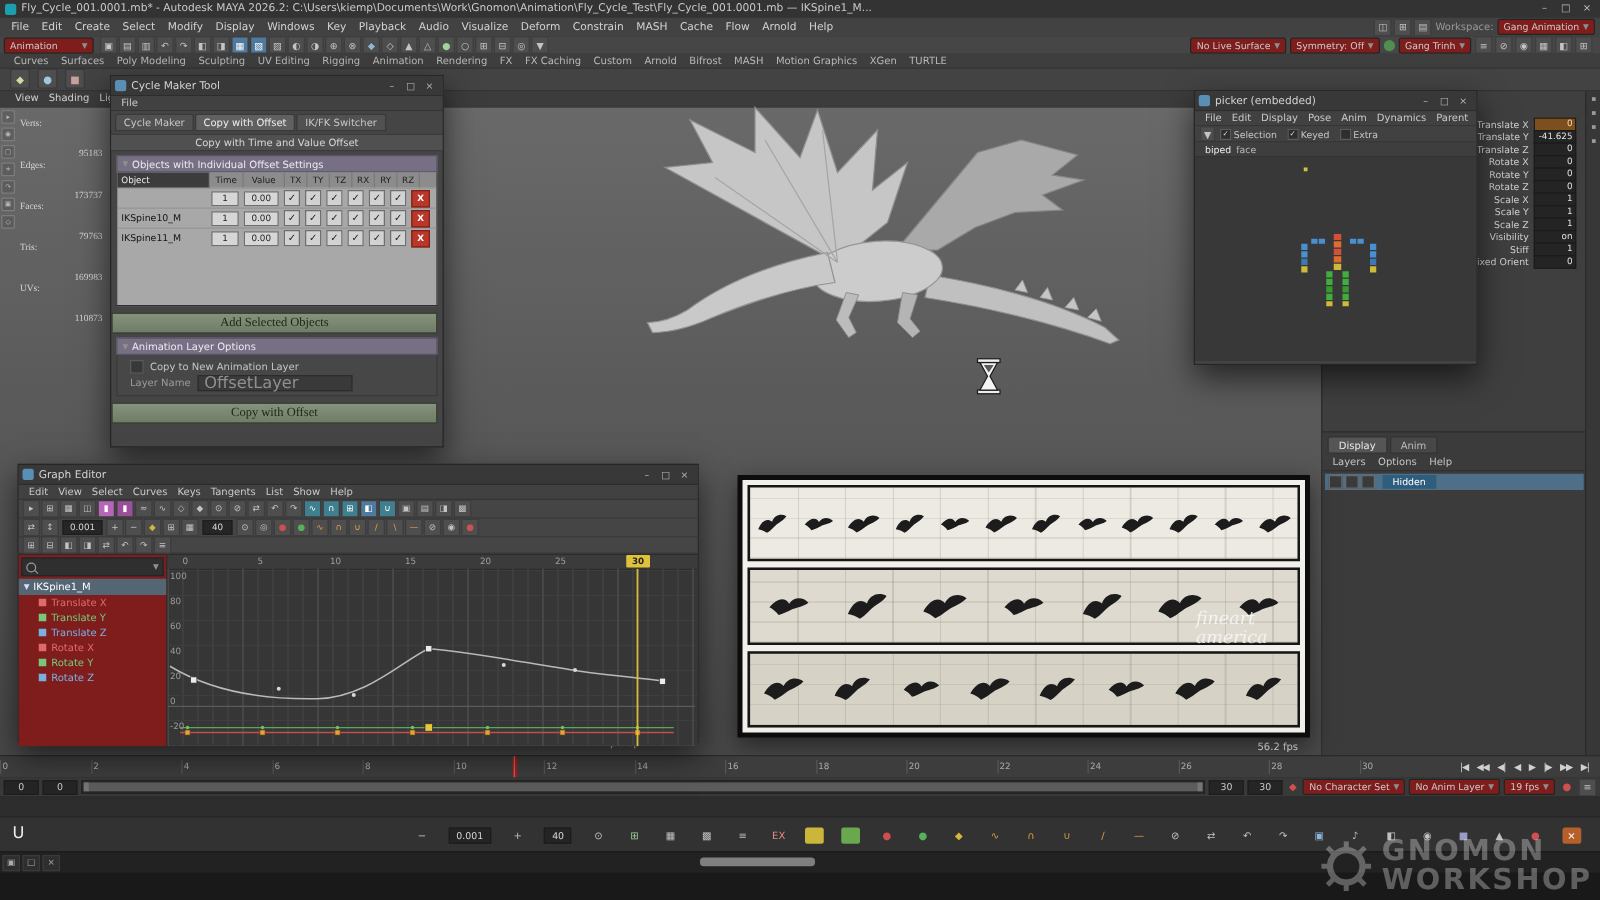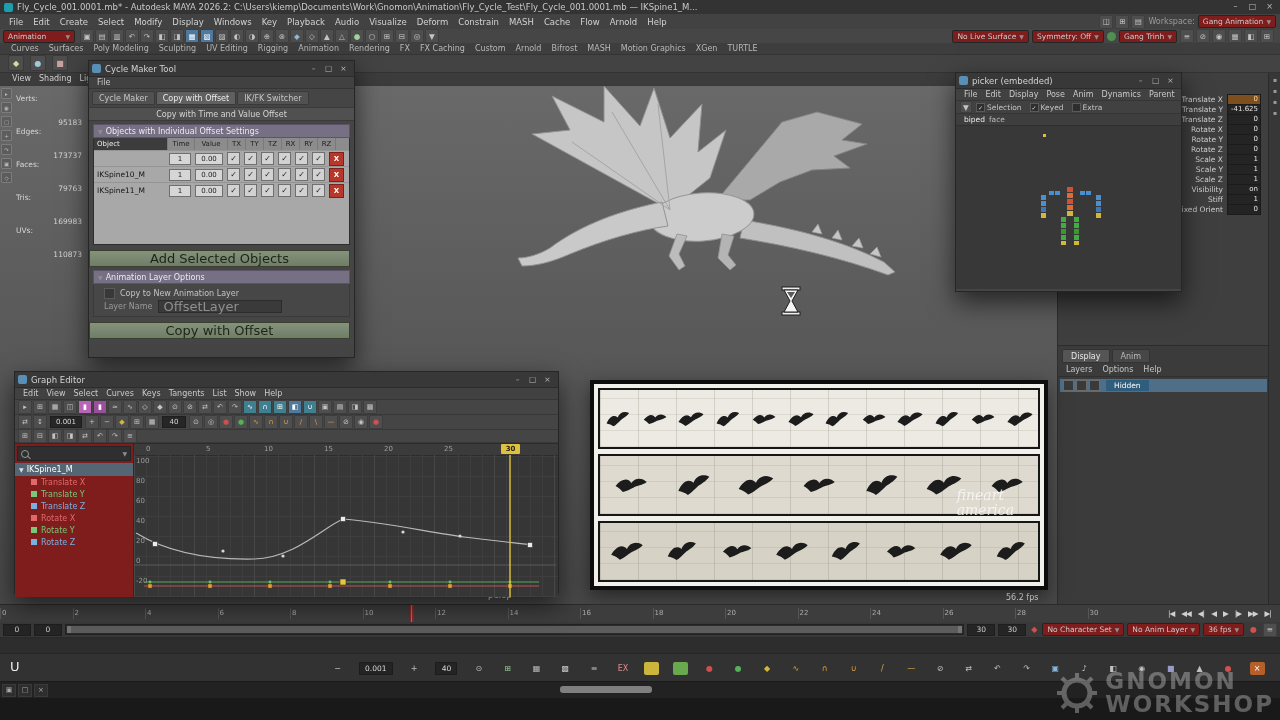--- a/index.html
+++ b/index.html
@@ -37,21 +37,21 @@
   
   .viewport{position:absolute;left:0;top:72px;width:1057px;height:532px;z-index:1;
     background:linear-gradient(#6a6a6a,#484848);overflow:hidden;}
   .vp-menu{position:absolute;left:0;top:0;right:0;height:13px;background:rgba(58,58,58,.95);
     display:flex;align-items:center;gap:2px;padding-left:4px;border-bottom:1px solid #3a3a3a;}
   .vp-menu span{font-size:8px;color:#cfcfcf;padding:0 4px;}
   .toolbox{position:absolute;left:1px;top:16px;display:flex;flex-direction:column;gap:3px;}
   .tbx{width:9px;height:9px;border:1px solid #7c7c7c;border-radius:1px;color:#b9b9b9;font-size:5.5px;
     display:flex;align-items:center;justify-content:center;background:rgba(80,80,80,.4);}
   .hud-stats{position:absolute;left:16px;top:22px;font-size:7.5px;color:#d6d6d6;}
-  .hud-row{display:flex;line-height:9px;}
+  .hud-row{display:flex;line-height:9px;font-family:Liberation Serif, serif;}
   .hud-row .lb{width:32px;}
   .hud-row .vl{width:34px;text-align:right;margin-top:24px;}
   .persp-label{position:absolute;left:488px;top:518px;font-size:8.5px;color:#e0e0e0;}
   .fps-hud{position:absolute;left:1006px;top:521px;font-size:8px;color:#ececec;}
   .dragon{position:absolute;left:512px;top:10px;}
   .hourglass{position:absolute;left:780px;top:214px;}
 
   
   .dock{position:absolute;left:1057px;top:72px;width:211px;height:532px;background:#3f3f3f;
     border-left:1px solid #2e2e2e;z-index:2;}
@@ -111,21 +111,21 @@
   .cell-time{width:26px;}.cell-val{width:32px;}.cell-chk{width:17px;}.cell-del{width:19px;}
   .nbox{background:#d6d6d6;border:1px solid #6f6f6f;color:#222;font-size:7px;text-align:center;
     height:10px;line-height:10px;width:20px;}
   .cell-val .nbox{width:26px;}
   .ckbox{width:11px;height:11px;background:#d2d2d2;border:1px solid #6f6f6f;color:#222;font-size:8px;
     line-height:11px;text-align:center;}
   .delbox{width:13px;height:12px;background:#b8372a;color:#fff;font-size:7px;font-weight:bold;
     text-align:center;line-height:12px;border:1px solid #7e2015;}
   .ct-space{height:46px;background:#a8a8a8;margin:0 4px;border:1px solid #2e2e2e;border-top:none;}
   .bigbtn{height:15px;margin:5px 4px 0 0;background:linear-gradient(#86937c,#6f7d66);
-    border:1px solid #39402f;color:#1c2417;font-size:13px;display:flex;align-items:center;justify-content:center;}
+    border:1px solid #39402f;color:#1c2417;font-size:10px;display:flex;align-items:center;justify-content:center;font-family:Liberation Serif, serif;}
   .opt-area{margin:0 4px;background:#474747;border:1px solid #3a3a3a;border-top:none;padding:3px 0;}
   .opt-row{display:flex;align-items:center;height:13px;padding-left:10px;font-size:8px;color:#c4c4c4;}
   .chkbox{width:9px;height:9px;background:#383838;border:1px solid #5a5a5a;margin-right:5px;flex:none;}
   .dim{color:#9a9a9a;}
   .txtfield{width:118px;height:11px;background:#3a3a3a;border:1px solid #2c2c2c;color:#8f8f8f;
     font-size:13px;line-height:11px;padding-left:4px;margin-left:6px;}
 
   
   .ge{left:14px;top:371px;width:543px;height:221px;}
   .ge-tb{height:14px;display:flex;align-items:center;gap:1px;padding:0 3px;background:#454545;border-bottom:1px solid #383838;}
@@ -1176,21 +1176,21 @@
     <span class="keychip">◆</span>
     <span class="chip">
       <span>No Character Set</span>
       <span class="caret">▼</span>
     </span>
     <span class="chip">
       <span>No Anim Layer</span>
       <span class="caret">▼</span>
     </span>
     <span class="chip">
-      <span>36 fps</span>
+      <span>19 fps</span>
       <span class="caret">▼</span>
     </span>
     <span class="autokey">●</span>
     <span class="ic">≡</span>
   </div>
 
   <div class="row helpline"></div>
 
   <div class="row bottombar">
     <span class="cmd-out">U</span>

